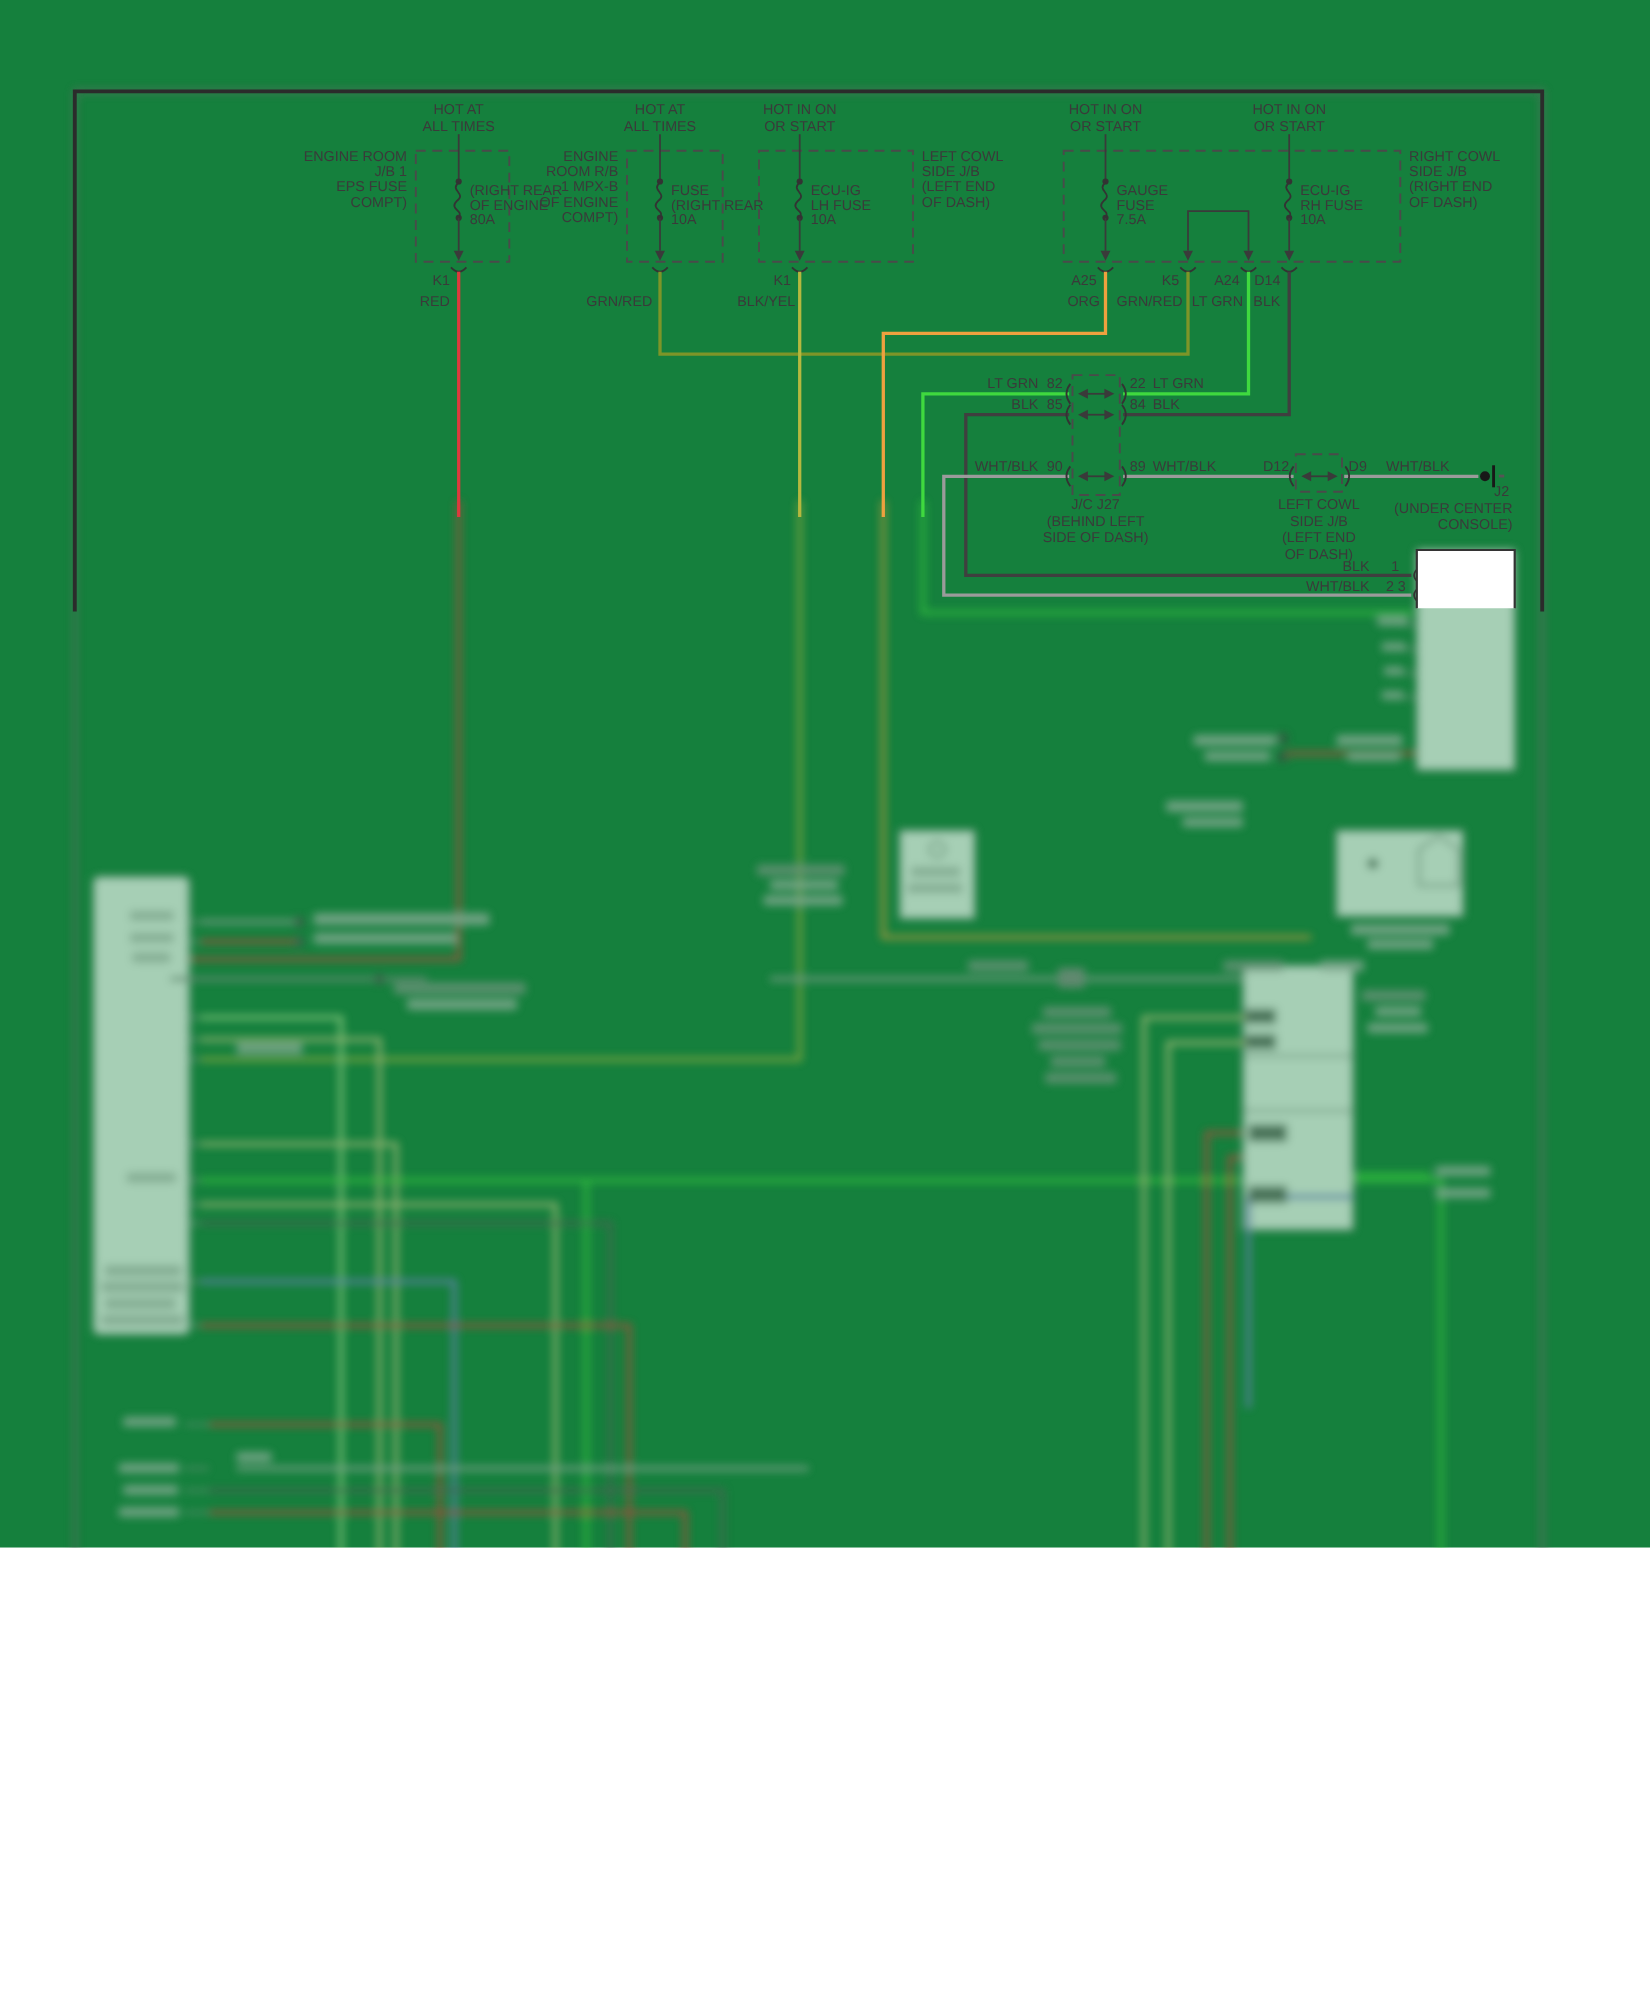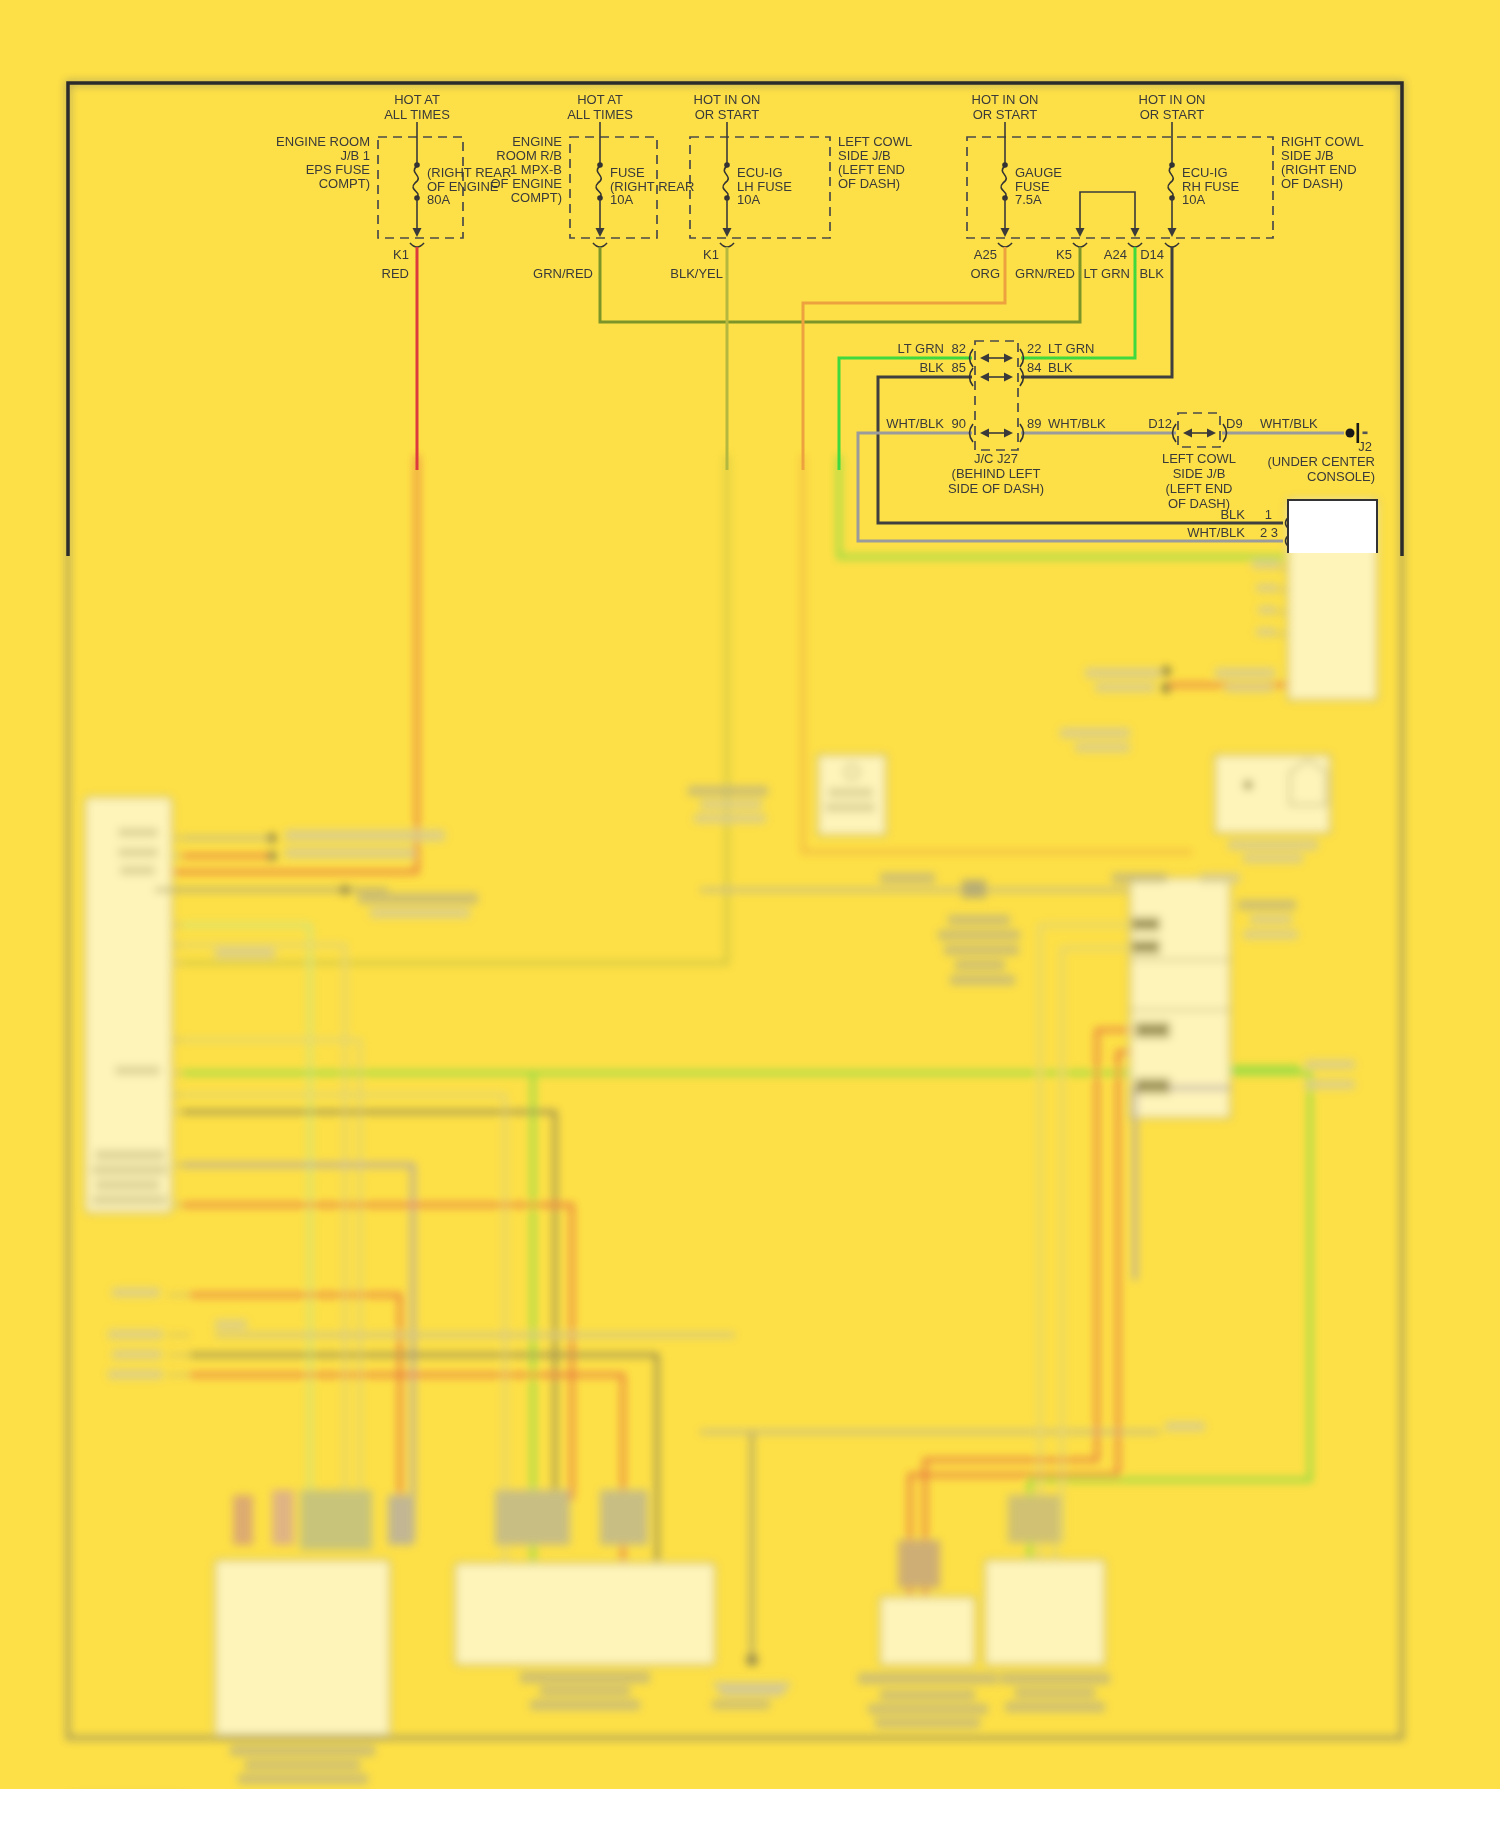--- a/index.html
+++ b/index.html
@@ -1,16 +1,16 @@
 <!DOCTYPE html>
 <html><head>
 <meta charset="utf-8">
 <style>
   html,body{margin:0;padding:0;background:#ffffff;}
-  .page{position:relative;width:1500px;height:1789px;background:#fde047;overflow:hidden;}
+  .page{position:relative;width:1500px;height:1407px;background:#15803d;overflow:hidden;}
   svg{display:block;}
   .t{font-family:"Liberation Sans",sans-serif;font-size:13px;fill:#3a3a3a;}
   .end{text-anchor:end;}
   .mid{text-anchor:middle;}
   .thin{stroke:#3a3a3a;stroke-width:1.6;fill:none;}
   .dash{stroke:#4a4a4a;stroke-width:1.7;fill:none;stroke-dasharray:9 6;}
   .wire{fill:none;stroke-width:3;}
   .glyph{stroke:#333;stroke-width:1.6;fill:none;}
   .smudge{fill:#bfbfbf;opacity:.85;}
   .smudge2{fill:#9f9f9f;opacity:.8;}

